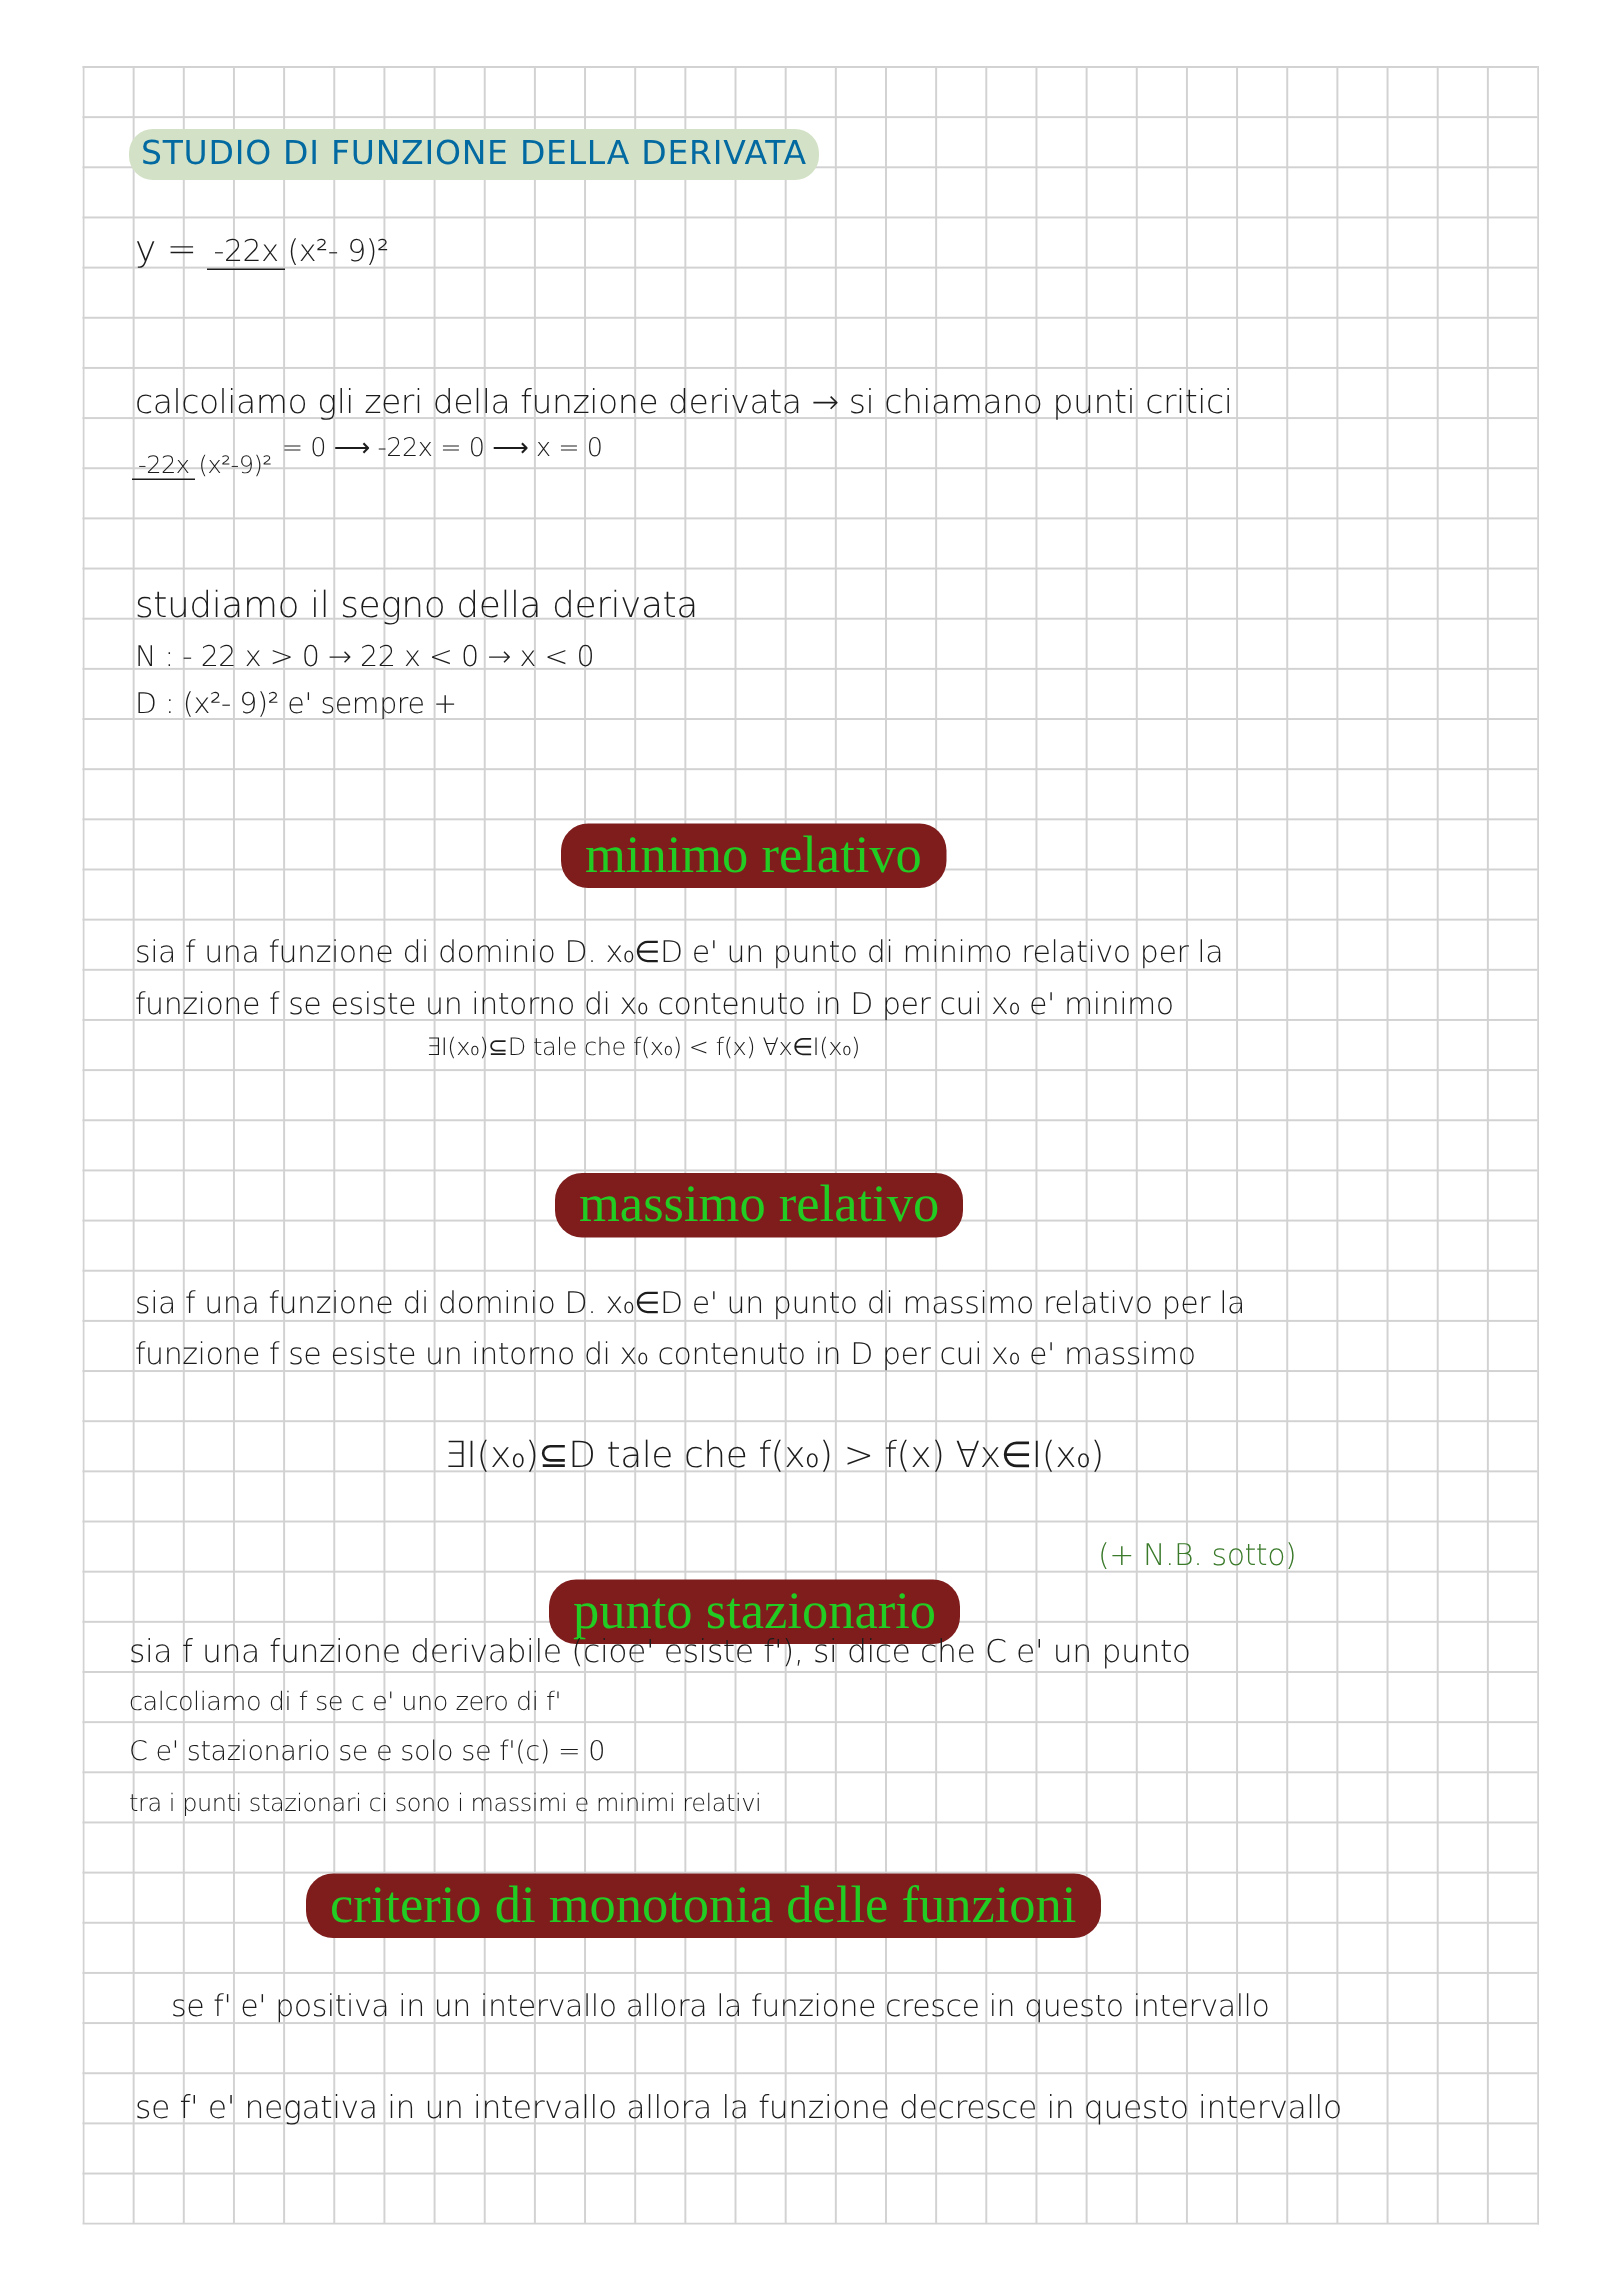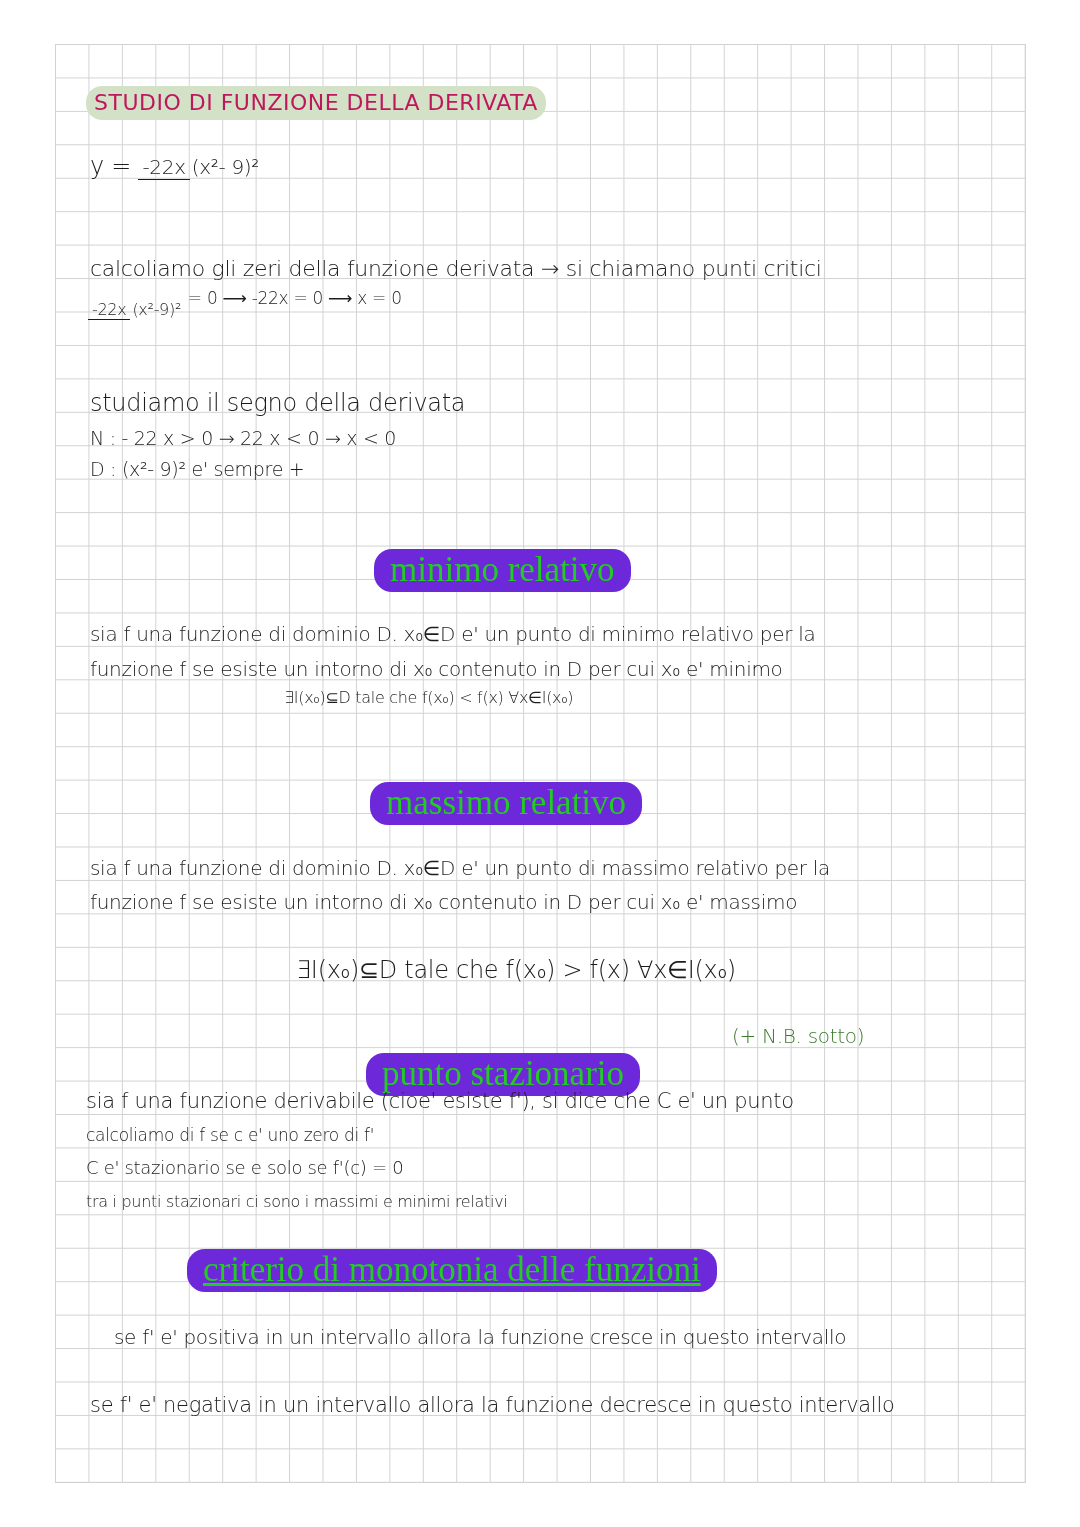--- a/index.html
+++ b/index.html
@@ -22,26 +22,26 @@
   .abs { position:absolute; white-space:nowrap; }
   .hand {
     font-family:"DejaVu Sans", sans-serif;
     font-weight:300;
     color:#1c1c1c;
     letter-spacing:-0.3px;
   }
   .title-hl {
     left:86px; top:86px; height:34px; padding:0 8px;
     background:#d3e2c6; border-radius:16px;
-    color:#be185d; font-size:22px; letter-spacing:0.5px;
+    color:#0369a1; font-size:22px; letter-spacing:0.5px;
     line-height:34px;
     font-family:"DejaVu Sans", sans-serif;
   }
   .sec-hl {
-    background:#6d28d9; border-radius:18px;
+    background:#7f1d1d; border-radius:18px;
     color:#22cc22;
     font-family:"Liberation Serif", serif;
     line-height:1;
     padding:3px 16px 5px 16px;
   }
   .frac { display:inline-flex; align-items:center; vertical-align:middle; }
   .frac .num { border-bottom:1.5px solid #1c1c1c; padding:0 4px; }
   .frac .den { padding:0 2px; }
 </style>
 </head>
@@ -82,15 +82,15 @@
 <div class="abs hand" style="left:90px; top:890px; font-size:20px;">funzione f se esiste un intorno di x₀ contenuto in D per cui x₀ e' massimo</div>
 <div class="abs hand" style="left:296px; top:956px; font-size:24px;">∃I(x₀)⊆D  tale che f(x₀) &gt; f(x) ∀x∈I(x₀)</div>
 
 <div class="abs sec-hl" style="left:366px; top:1016px; font-size:35px;margin-top:37px;">punto stazionario</div>
 <div class="abs hand" style="left:732px; top:1024px; font-size:20px; color:#3a7a2a;">(+ N.B. sotto)</div>
 <div class="abs hand" style="left:86px; top:1089px; font-size:21px;">sia f una funzione derivabile (cioe' esiste f'), si dice che C e' un punto</div>
 <div class="abs hand" style="left:86px; top:1125px; font-size:17px;">calcoliamo di f se c e' uno zero di f'</div>
 <div class="abs hand" style="left:86px; top:1157px; font-size:18px;">C e' stazionario se e solo se f'(c) = 0</div>
 <div class="abs hand" style="left:86px; top:1192px; font-size:16px;">tra i punti stazionari ci sono i massimi e minimi relativi</div>
 
-<div class="abs sec-hl" style="left:187px; top:1249px; font-size:35px;text-decoration:underline;">criterio di monotonia delle funzioni</div>
+<div class="abs sec-hl" style="left:204px; top:1249px; font-size:35px;">criterio di monotonia delle funzioni</div>
 <div class="abs hand" style="left:90px; top:1325px; font-size:20px;padding-left:24px;">se f' e' positiva in un intervallo allora la funzione cresce in questo intervallo</div>
 <div class="abs hand" style="left:90px; top:1393px; font-size:21px;">se f' e' negativa in un intervallo allora la funzione decresce in questo intervallo</div>
 
 </body></html>

